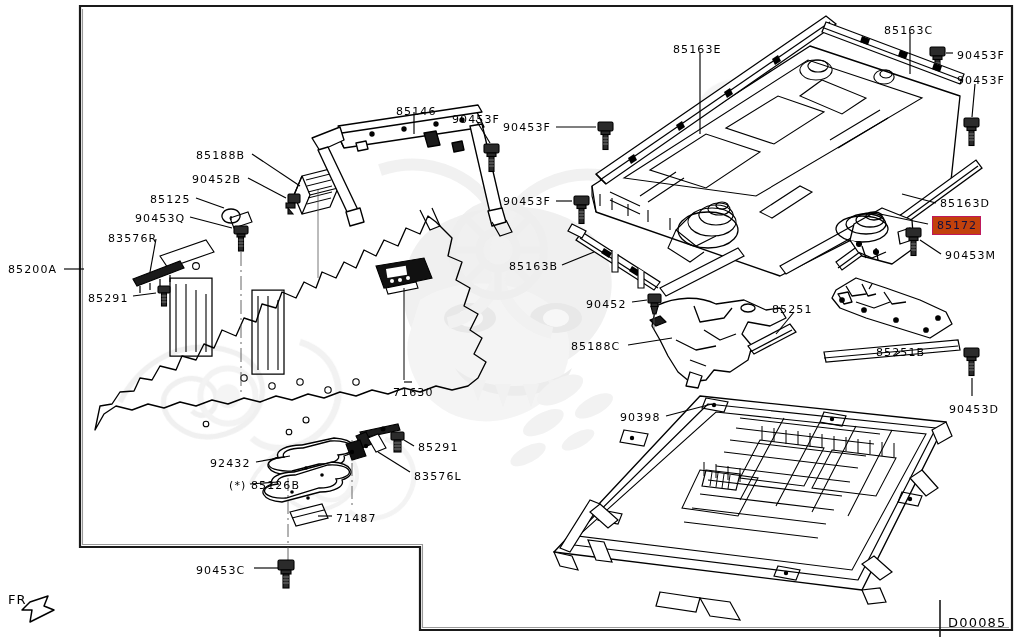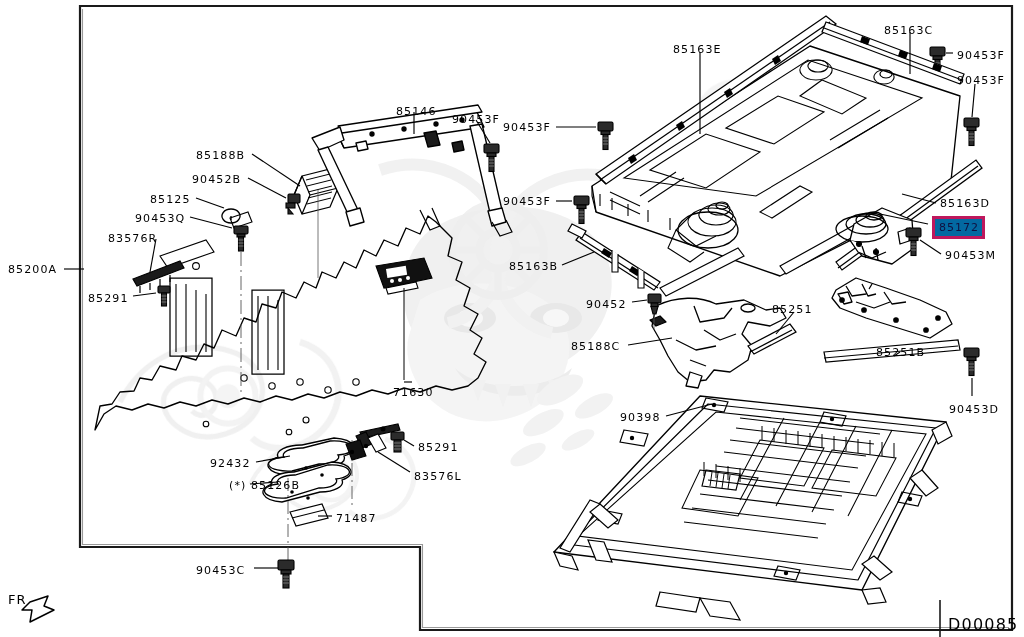--- a/index.html
+++ b/index.html
@@ -17,22 +17,22 @@
     position:absolute;
     font-family:"DejaVu Sans","Liberation Sans",sans-serif;
     font-size:11px;
     letter-spacing:1.1px;
     color:#000;
     white-space:nowrap;
     line-height:15px;
     font-weight:400;
   }
   .lbl.hl{
-    background:#0369a1;
-    border:3px solid #be185d;
+    background:#c2410c;
+    border:1px solid #be185d;
     padding:1px 3px 1px 4px;
     letter-spacing:1.0px;
     color:#101040;
   }
   
   .note{
     position:absolute;
     font-family:"DejaVu Sans","Liberation Sans",sans-serif;
     font-size:10.5px;
     line-height:15px;
@@ -43,21 +43,21 @@
   .fr{
     position:absolute;
     font-family:"DejaVu Sans","Liberation Sans",sans-serif;
     font-size:13px;
     letter-spacing:1px;
     color:#000;
   }
   .corner-id{
     position:absolute;
     font-family:"DejaVu Sans","Liberation Sans",sans-serif;
-    font-size:16px;
+    font-size:13px;
     letter-spacing:1.2px;
     color:#000;
   }
 </style>
 </head>
 <body>
 
 <div id="stage">
 
   <svg class="svgroot" viewBox="0 0 1024 637">

